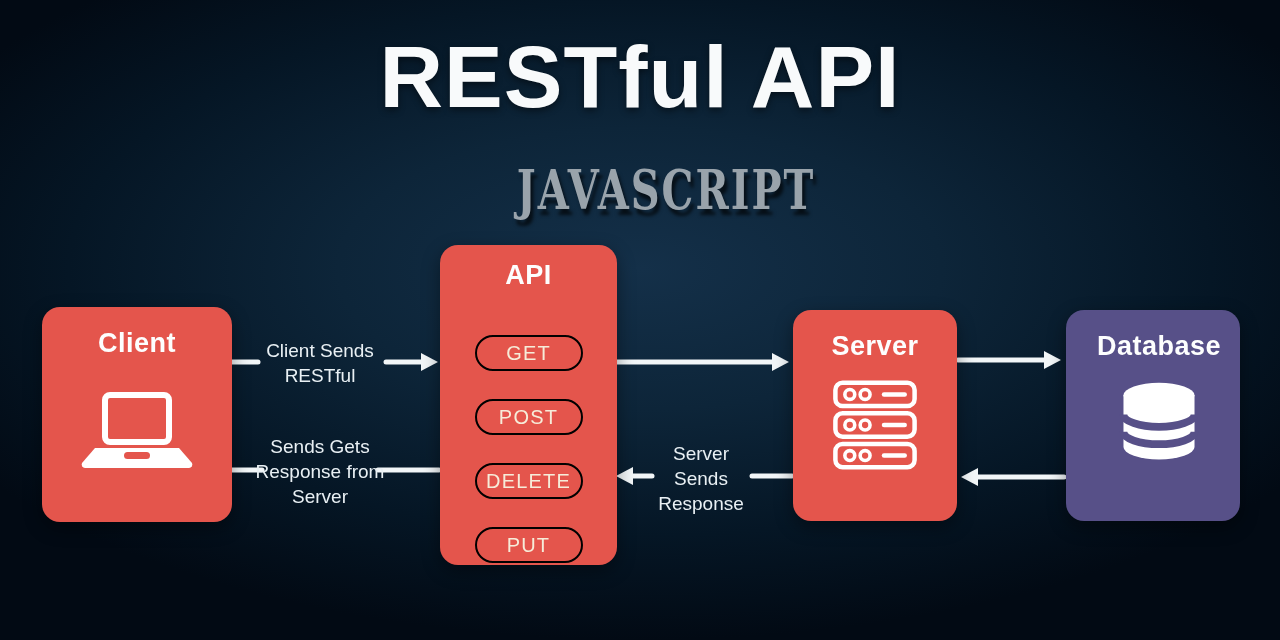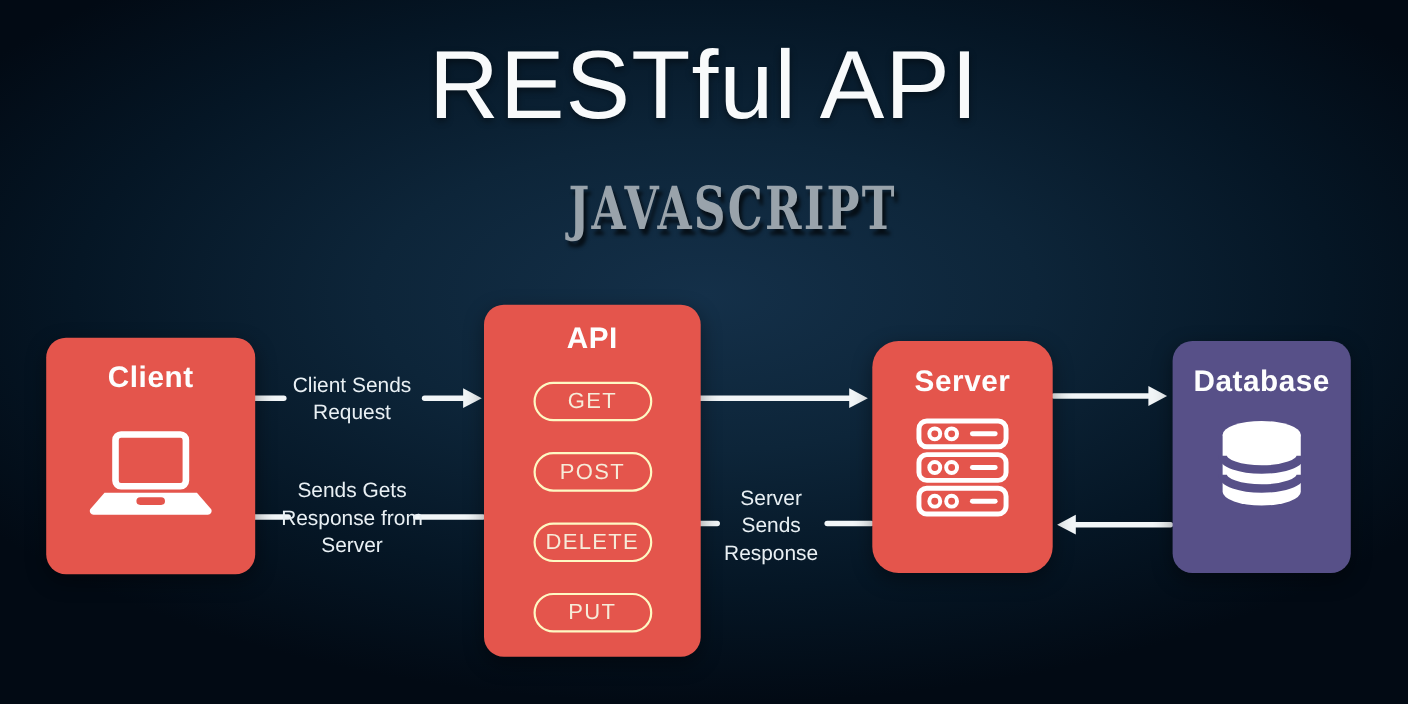--- a/index.html
+++ b/index.html
@@ -11,21 +11,21 @@
     background: radial-gradient(ellipse 62% 58% at 50% 42%,
       #143049 0%, #0d2539 38%, #051625 72%, #020a14 100%);
     font-family: "Liberation Sans", sans-serif;
   }
   .page-title {
     position: absolute;
     top: 26px; left: 0; width: 100%;
     margin: 0;
     text-align: center;
     font-size: 88px;
-    font-weight: 400;
+    font-weight: 700;
     letter-spacing: 1px;
     color: #f8fafb;
     text-shadow: 0 3px 7px rgba(0,0,0,0.45);
   }
   .subtitle-wrap {
     position: absolute;
     top: 158px; left: 0; width: 100%;
     text-align: center;
     padding-left: 26px;
   }
@@ -42,31 +42,31 @@
   }
   .node {
     position: absolute;
     border-radius: 18px;
     display: flex;
     flex-direction: column;
     align-items: center;
     box-shadow: 0 6px 18px rgba(0,0,0,0.40);
   }
   .node.red    { background: #e4554c; }
-  .node.purple { background: #575088; }
+  .node.purple { background: #575088; padding-left: 12px; }
   .node-title {
     margin: 0;
     font-size: 27px;
     font-weight: bold;
     letter-spacing: 0.5px;
     color: #fdfefe;
   }
   .node-client   { left: 42px;   top: 307px; width: 190px; height: 215px; }
-  .node-api      { left: 440px;  top: 277px; width: 197px; height: 320px; }
-  .node-server   { left: 793px;  top: 310px; width: 164px; height: 211px; border-radius: 24px; }
+  .node-api      { left: 440px;  top: 245px; width: 177px; height: 320px; gap: 20px; }
+  .node-server   { left: 793px;  top: 310px; width: 164px; height: 211px; }
   .node-database { left: 1066px; top: 310px; width: 162px; height: 211px; }
 
   .node-client .node-title,
   .node-server .node-title,
   .node-database .node-title { margin-top: 21px; }
   .node-api .node-title { margin-top: 15px; }
 
   .node-icon { display: block; }
   .laptop-icon   { margin-top: 32px; }
   .server-icon   { margin-top: 17px; }
@@ -75,21 +75,21 @@
   .methods {
     margin-top: 24px;
     display: flex;
     flex-direction: column;
     gap: 28px;
     align-items: center;
   }
   .pill {
     width: 104px;
     height: 32px;
-    border: 2px solid #fef9c3;
+    border: 2px solid #000000;
     border-radius: 19px;
     display: flex;
     align-items: center;
     justify-content: center;
     font-size: 20px;
     letter-spacing: 1.2px;
     color: #f6ecd9;
   }
   .flow-label {
     position: absolute;
@@ -139,21 +139,21 @@
         <line x1="652" y1="476" x2="633" y2="476"></line>
         <polygon points="616,476 633,467 633,485" stroke="none"></polygon>
       </g>
       <g>
         <line x1="1064" y1="477" x2="978" y2="477"></line>
         <polygon points="961,477 978,468 978,486" stroke="none"></polygon>
       </g>
     </g>
   </svg>
 
-  <div class="flow-label label-client-sends">Client Sends Request</div>
+  <div class="flow-label label-client-sends">Client Sends RESTful</div>
   <div class="flow-label label-client-gets">Sends Gets Response from Server</div>
   <div class="flow-label label-server-sends">Server Sends Response</div>
 
   <div class="node red node-client">
     <h2 class="node-title">Client</h2>
     <svg class="node-icon laptop-icon" width="122" height="82" viewBox="0 0 122 82">
       <rect x="29" y="4" width="64" height="47" rx="5" fill="none" stroke="#ffffff" stroke-width="6"></rect>
       <path d="M19 57 h84 l13 15 a3.5 3.5 0 0 1 -3 5 H9 a3.5 3.5 0 0 1 -3 -5 z" fill="#ffffff"></path>
       <rect x="48" y="61" width="26" height="7" rx="3.5" fill="#e4554c"></rect>
     </svg>

